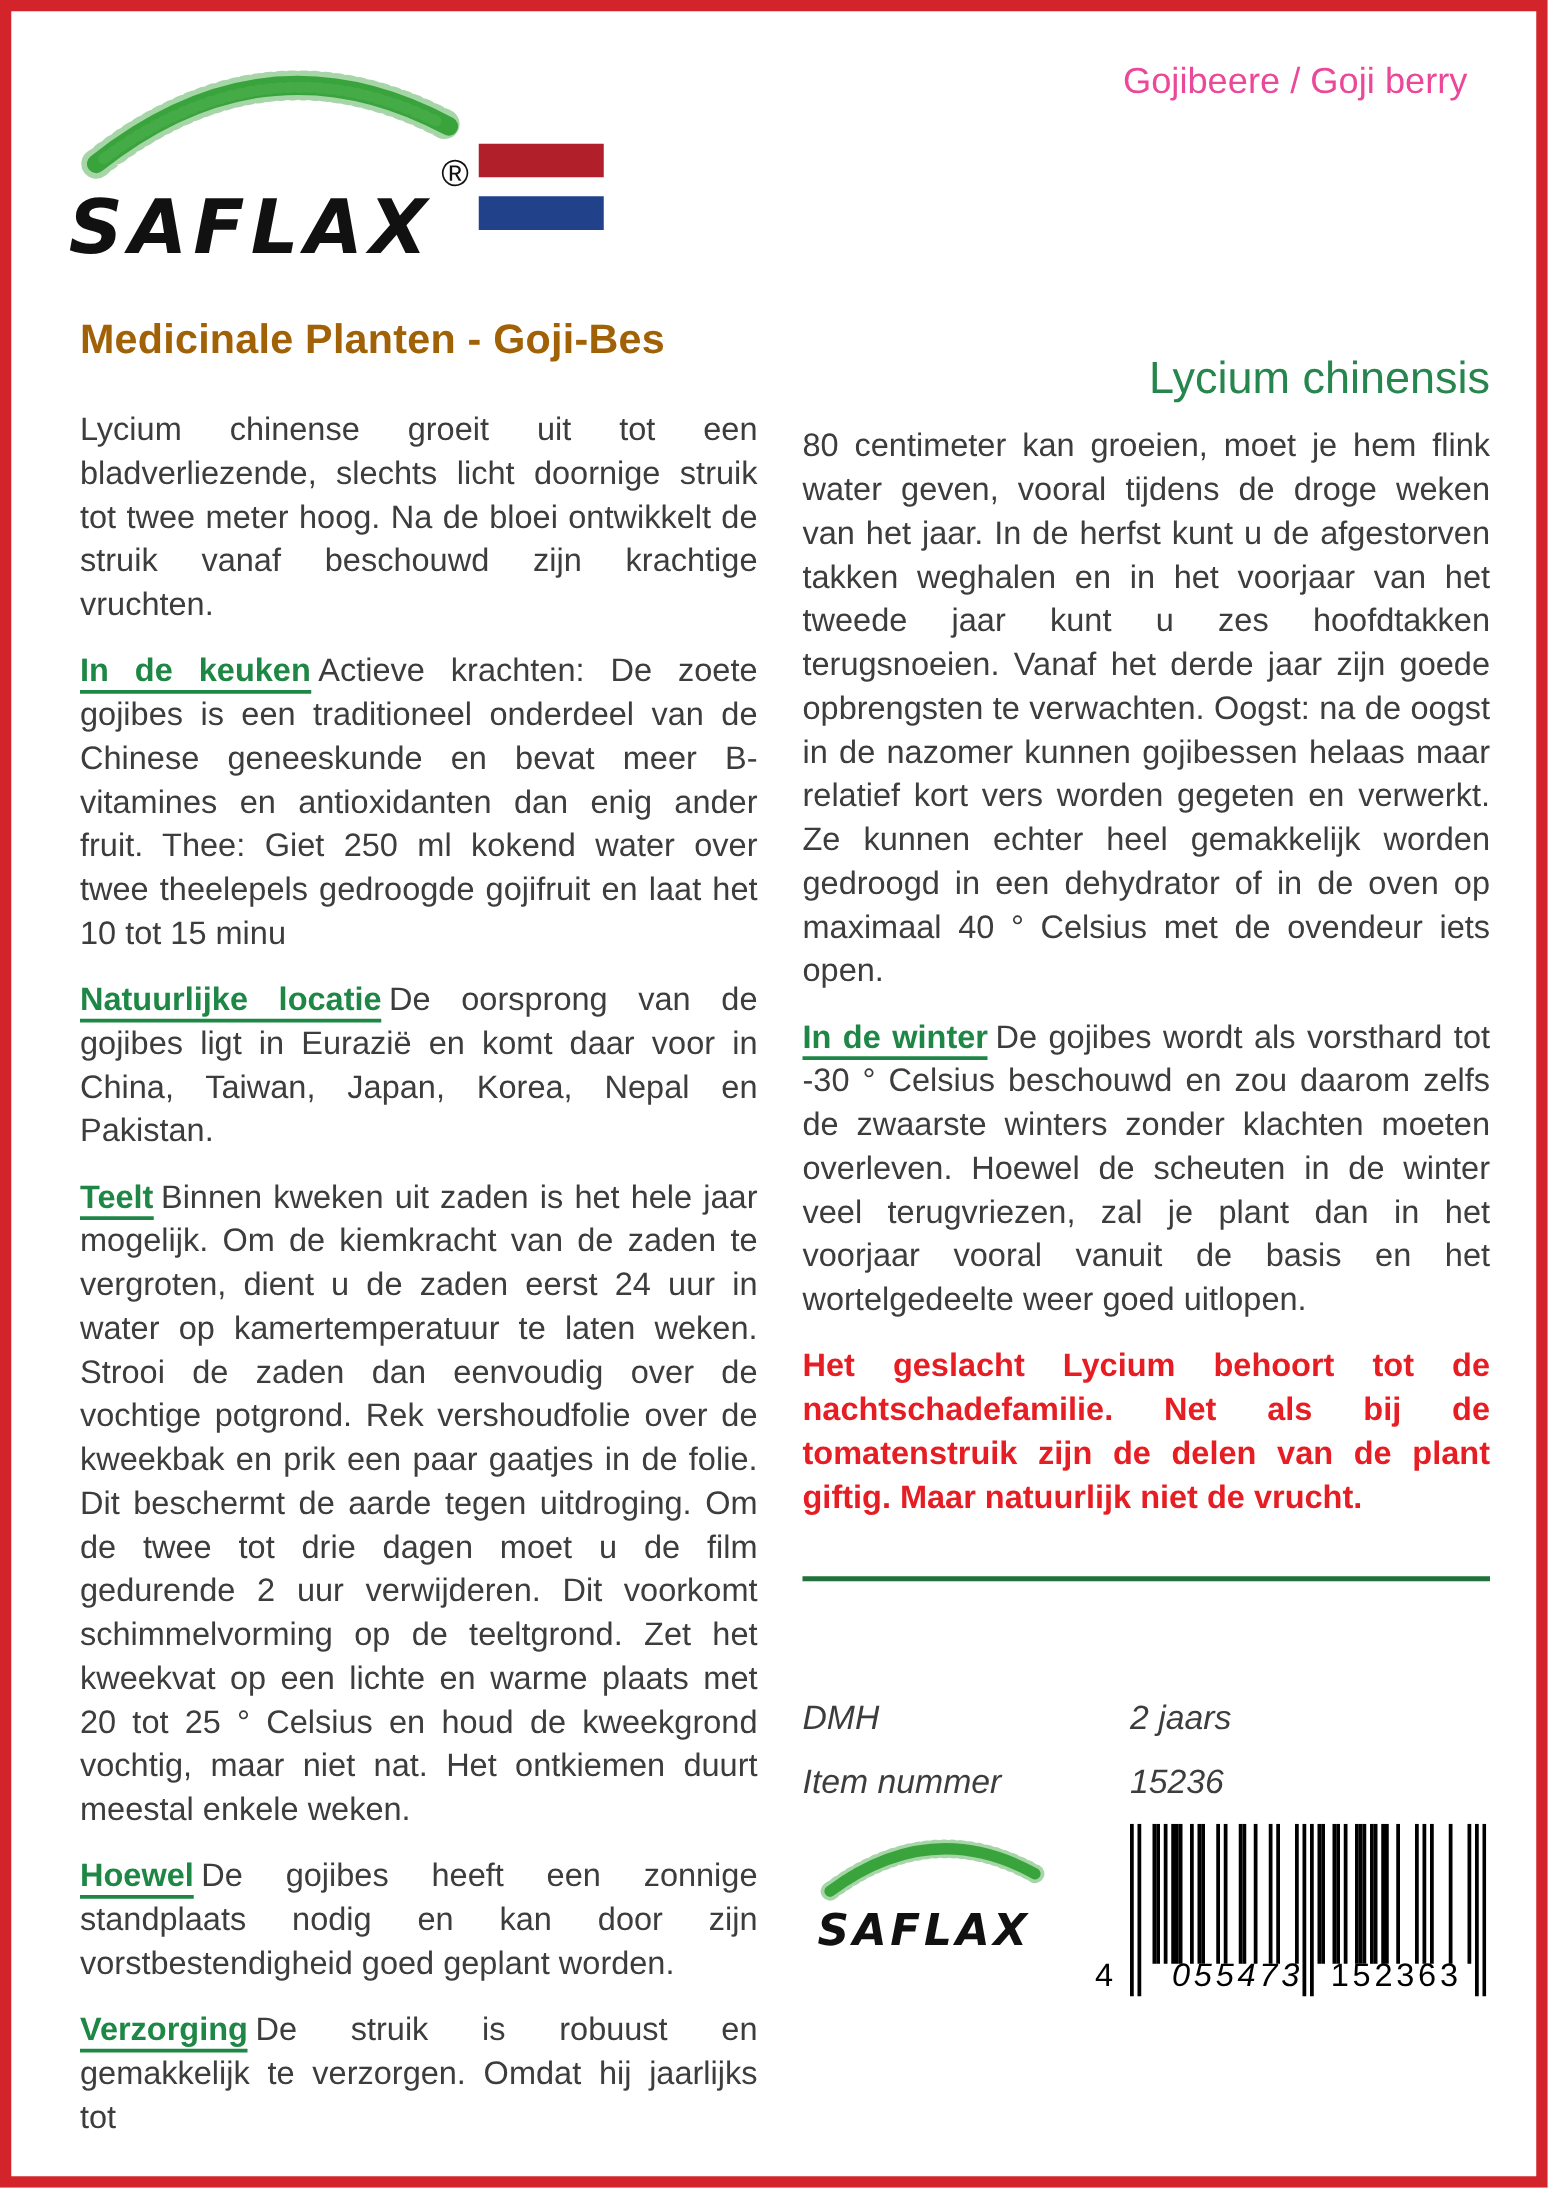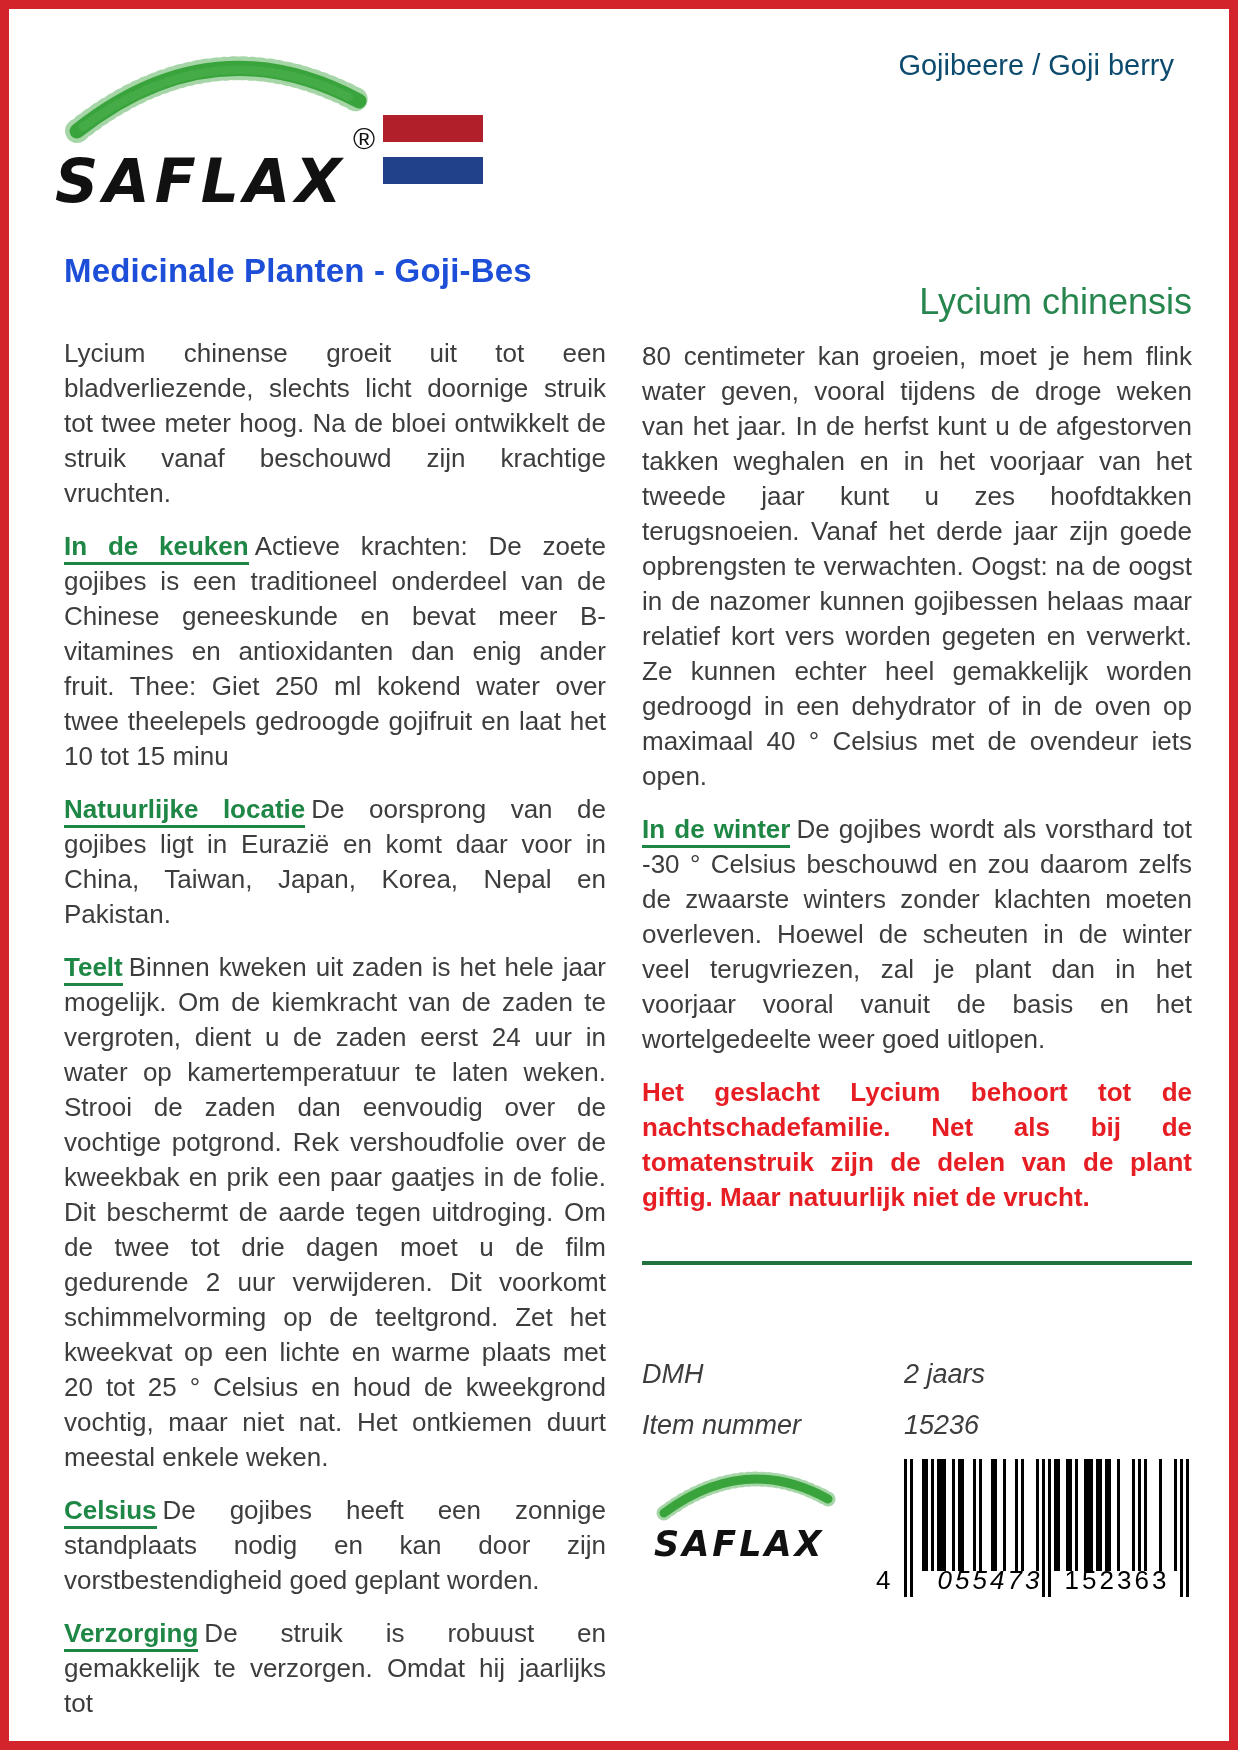--- a/index.html
+++ b/index.html
@@ -6,26 +6,26 @@
   .page{
     position:relative;width:1238px;height:1750px;margin:0 auto;
     background:#ffffff;border:9px solid #d3242b;box-sizing:border-box;
     overflow:hidden;font-family:"Liberation Sans",sans-serif;color:#3d3d3d;
   }
   
   .logo-main{position:absolute;left:44px;top:28px;}
   .flag{position:absolute;left:374px;top:106px;width:100px;}
   .flag .band{height:27px;}
   .flag .band.mid{height:15px;}
-  .product-title{position:absolute;top:40px;right:55px;font-size:29px;color:#0c4a6e;}
+  .product-title{position:absolute;top:40px;right:55px;font-size:29px;color:#ec4899;}
   
   .col-left{position:absolute;left:55px;top:243px;width:542px;}
   .col-right{position:absolute;left:633px;top:272px;width:550px;}
   p.para{margin:0 0 18px;font-size:26px;line-height:35px;text-align:justify;}
-  h1.page-heading{font-size:33px;color:#1d4ed8;margin:0 0 46px;font-weight:bold;letter-spacing:.2px;}
+  h1.page-heading{font-size:33px;color:#a16207;margin:0 0 36px;font-weight:bold;letter-spacing:.2px;}
   h2.latin-name{font-size:36px;color:#27854e;margin:0 0 16px;font-weight:normal;text-align:right;}
   .sec-title{
     color:#1f8745;font-weight:bold;
     border-bottom:3px solid #1f8745;padding-bottom:1px;margin-right:6px;
   }
   .warning{color:#e71d24;font-weight:bold;}
   .divider{height:4px;background:#20713b;margin-top:46px;}
   
   .info{margin-top:92px;font-size:27px;line-height:35px;}
   .info-row{display:grid;grid-template-columns:262px 1fr;margin-bottom:16px;font-style:italic;}
@@ -65,21 +65,21 @@
     <h1 class="page-heading">Medicinale Planten - Goji-Bes</h1>
 
     <p class="para">Lycium chinense groeit uit tot een bladverliezende, slechts licht doornige struik tot twee meter hoog. Na de bloei ontwikkelt de struik vanaf beschouwd zijn krachtige vruchten.</p>
 
     <p class="para"><span class="sec-title">In de keuken</span><span>Actieve krachten: De zoete gojibes is een traditioneel onderdeel van de Chinese geneeskunde en bevat meer B-vitamines en antioxidanten dan enig ander fruit. Thee: Giet 250 ml kokend water over twee theelepels gedroogde gojifruit en laat het 10 tot 15 minu</span></p>
 
     <p class="para"><span class="sec-title">Natuurlijke locatie</span><span>De oorsprong van de gojibes ligt in Eurazië en komt daar voor in China, Taiwan, Japan, Korea, Nepal en Pakistan.</span></p>
 
     <p class="para"><span class="sec-title">Teelt</span><span>Binnen kweken uit zaden is het hele jaar mogelijk. Om de kiemkracht van de zaden te vergroten, dient u de zaden eerst 24 uur in water op kamertemperatuur te laten weken. Strooi de zaden dan eenvoudig over de vochtige potgrond. Rek vershoudfolie over de kweekbak en prik een paar gaatjes in de folie. Dit beschermt de aarde tegen uitdroging. Om de twee tot drie dagen moet u de film gedurende 2 uur verwijderen. Dit voorkomt schimmelvorming op de teeltgrond. Zet het kweekvat op een lichte en warme plaats met 20 tot 25 ° Celsius en houd de kweekgrond vochtig, maar niet nat. Het ontkiemen duurt meestal enkele weken.</span></p>
 
-    <p class="para"><span class="sec-title">Celsius</span><span>De gojibes heeft een zonnige standplaats nodig en kan door zijn vorstbestendigheid goed geplant worden.</span></p>
+    <p class="para"><span class="sec-title">Hoewel</span><span>De gojibes heeft een zonnige standplaats nodig en kan door zijn vorstbestendigheid goed geplant worden.</span></p>
 
     <p class="para"><span class="sec-title">Verzorging</span><span>De struik is robuust en gemakkelijk te verzorgen. Omdat hij jaarlijks tot</span></p>
   </div>
 
   <div class="col-right">
     <h2 class="latin-name">Lycium chinensis</h2>
 
     <p class="para">80 centimeter kan groeien, moet je hem flink water geven, vooral tijdens de droge weken van het jaar. In de herfst kunt u de afgestorven takken weghalen en in het voorjaar van het tweede jaar kunt u zes hoofdtakken terugsnoeien. Vanaf het derde jaar zijn goede opbrengsten te verwachten. Oogst: na de oogst in de nazomer kunnen gojibessen helaas maar relatief kort vers worden gegeten en verwerkt. Ze kunnen echter heel gemakkelijk worden gedroogd in een dehydrator of in de oven op maximaal 40 ° Celsius met de ovendeur iets open.</p>
 
     <p class="para"><span class="sec-title">In de winter</span><span>De gojibes wordt als vorsthard tot -30 ° Celsius beschouwd en zou daarom zelfs de zwaarste winters zonder klachten moeten overleven. Hoewel de scheuten in de winter veel terugvriezen, zal je plant dan in het voorjaar vooral vanuit de basis en het wortelgedeelte weer goed uitlopen.</span></p>

